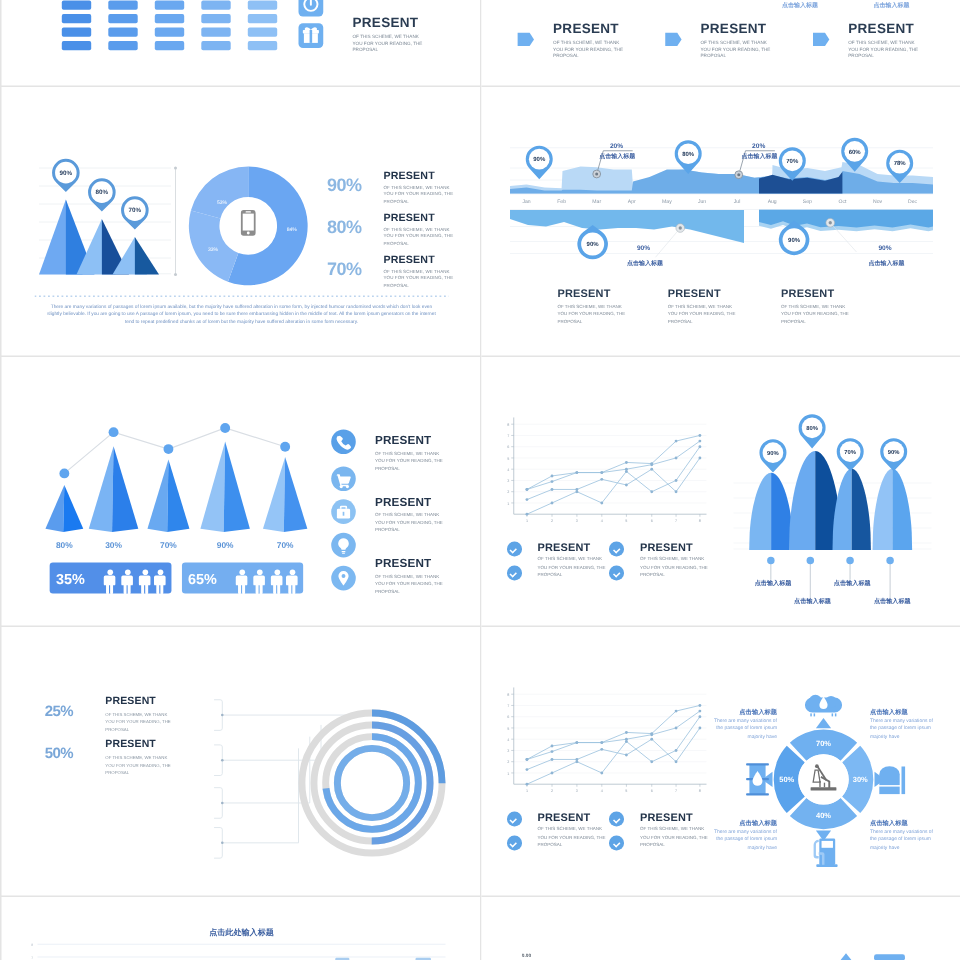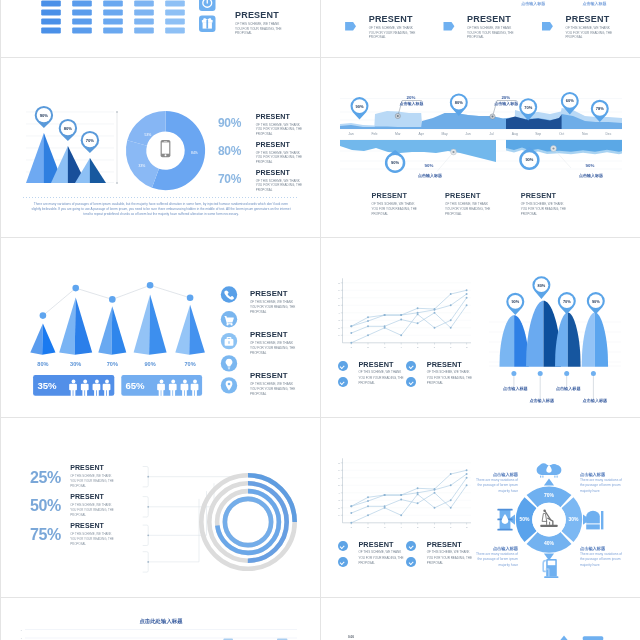--- a/index.html
+++ b/index.html
@@ -47,21 +47,21 @@
   .s8-corner{position:absolute;width:43px;}
   .s8-ct{font-size:4.2px;font-weight:bold;color:#4a74b8;line-height:5.6px;}
   .s8-cb{font-size:3.3px;color:#7fa3d8;line-height:5.5px;}
   .s8-tl{left:154px;top:54px;text-align:right;}
   .s8-tr{left:259px;top:54px;text-align:left;}
   .s8-bl{left:154px;top:128px;text-align:right;}
   .s8-br{left:259px;top:128px;text-align:left;}
   
   .s7-list{position:absolute;left:28.9px;top:48px;width:115px;}
   .s7-row{position:relative;height:28.8px;}
-  .s7-pct{position:absolute;left:0;top:2.5px;font-size:16px;font-weight:bold;color:#7aa7d8;letter-spacing:-0.4px;}
+  .s7-pct{position:absolute;left:0;top:2.5px;font-size:10px;font-weight:bold;color:#7aa7d8;letter-spacing:-0.4px;}
   .s7-pct-wide{letter-spacing:-0.7px;}
   .s7-txt{position:absolute;left:40.3px;top:-2px;width:62px;}
   .s7-h{font-size:7.0px;font-weight:bold;color:#23344a;letter-spacing:0.1px;line-height:8.5px;}
   .s7-b{font-size:2.9px;color:#8a96a3;line-height:5.0px;padding-top:1.5px;}
   
   .s6-texts{position:absolute;left:17px;top:123px;width:160px;}
   .s6-col{position:absolute;top:0;width:70px;}
   .s6-col:nth-child(1){left:0;}
   .s6-col:nth-child(2){left:68.3px;}
   .s6-row{position:relative;}
@@ -746,27 +746,20 @@
           <div class="s7-b"><span>OF THIS SCHEME, WE THANK</span><br><span>YOU FOR YOUR READING, THE</span><br><span>PROPOSAL</span></div>
               </div>
         </div>
         <div class="s7-row">
           <div class="s7-pct">50%</div>
           <div class="s7-txt">
                 <div class="s7-h">PRESENT</div>
           <div class="s7-b"><span>OF THIS SCHEME, WE THANK</span><br><span>YOU FOR YOUR READING, THE</span><br><span>PROPOSAL</span></div>
               </div>
         </div>
-        <div class="s7-row">
-          <div class="s7-pct">75%</div>
-          <div class="s7-txt">
-                <div class="s7-h">PRESENT</div>
-          <div class="s7-b"><span>OF THIS SCHEME, WE THANK</span><br><span>YOU FOR YOUR READING, THE</span><br><span>PROPOSAL</span></div>
-              </div>
-        </div>
       </div>
     </div>
       </div>
     <div class="cell">
         <div class="slide" id="s8">
       <svg width="320" height="180" viewBox="0 0 320 180">
       <g stroke="#f2f4f7" stroke-width="0.4">
       <line x1="21.5" y1="97.30" x2="150" y2="97.30"></line>
       <line x1="21.5" y1="89.80" x2="150" y2="89.80"></line>
       <line x1="21.5" y1="82.30" x2="150" y2="82.30"></line>

